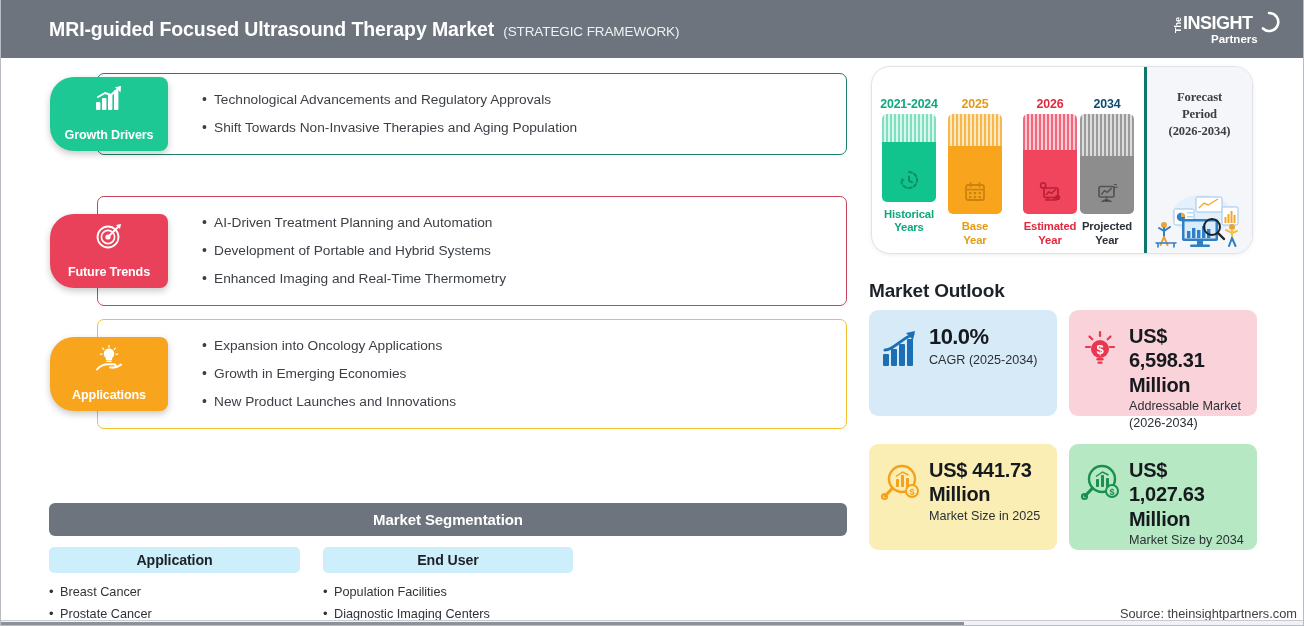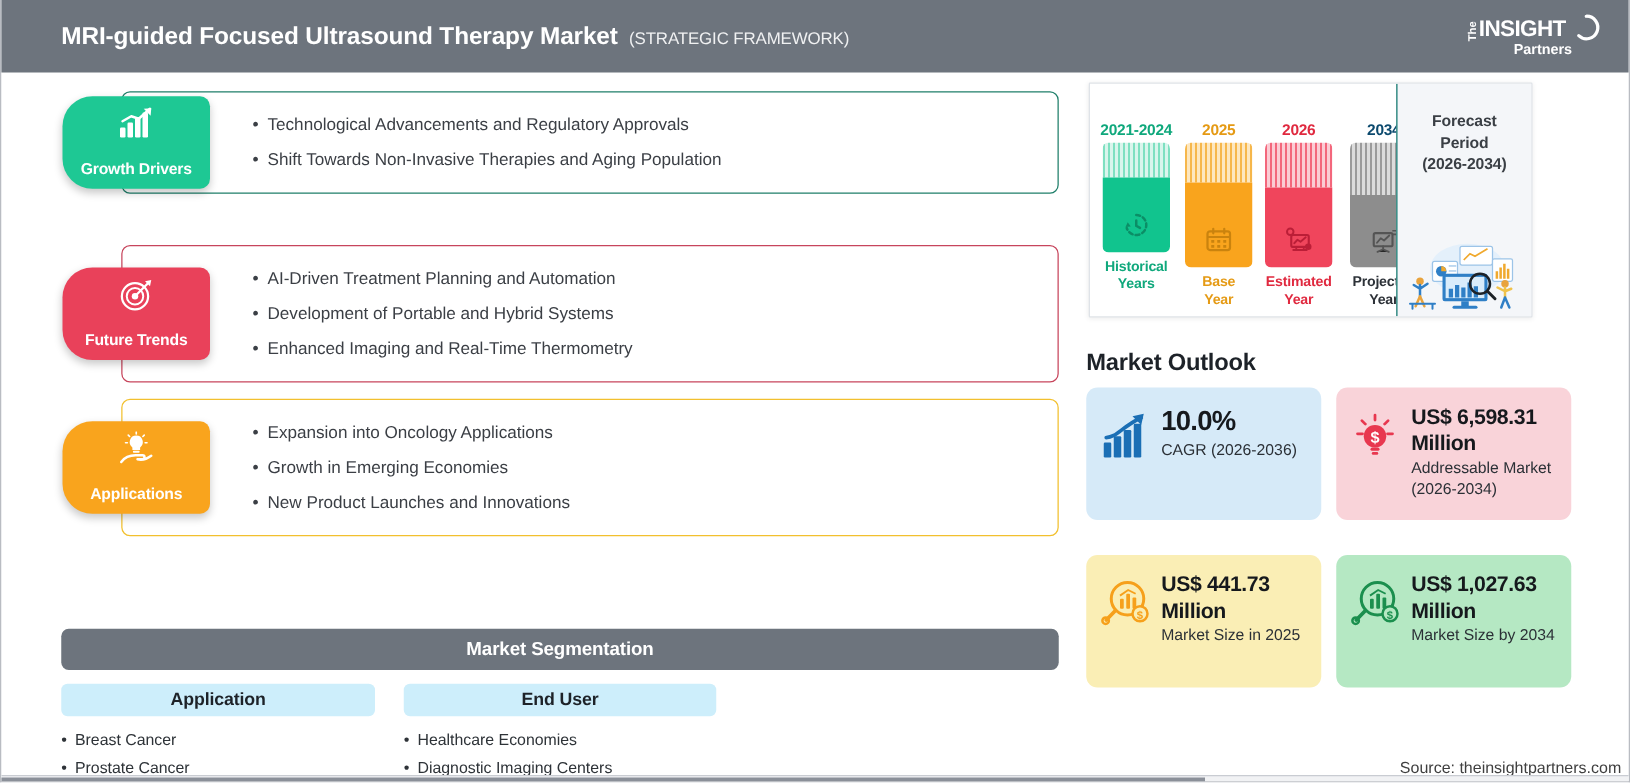--- a/index.html
+++ b/index.html
@@ -170,24 +170,24 @@
     position: absolute;
     left: 0; top: 3px;
     font-size: 13px;
     color: #2e3338;
   }
 
   
   #forecast-panel {
     position: absolute;
     left: 8px; top: 8px;
-    width: 355px; height: 188px;
+    width: 382px; height: 188px;
     background: #ffffff;
     border: 1px solid #dfe3e8;
-    border-radius: 1px;
+    border-radius: 19px;
     box-shadow: 0 1px 4px rgba(0,0,0,0.07);
     overflow: hidden;
   }
   #bars-area {
     position: absolute;
     left: 0; top: 0;
     width: 272px; height: 186px;
   }
   .barcol {
     position: absolute;
@@ -229,25 +229,26 @@
     font-weight: bold;
     text-align: center;
     line-height: 1.18;
     letter-spacing: -0.15px;
   }
   #forecast-side {
     position: absolute;
     right: 0; top: 0;
     width: 108px; height: 186px;
     background: #f4f6f9;
-    border-left: 1px solid #0f766e;
+    border-left: 3px solid #0f766e;
     display: flex;
     flex-direction: column;
     align-items: center;
     padding-top: 22px;
+    font-family: Liberation Serif, serif;
   }
   .fc-line {
     font-size: 12.6px;
     font-weight: bold;
     color: #3a3f45;
     line-height: 1.35;
     text-align: center;
     letter-spacing: -0.1px;
   }
   #fc-illus {
@@ -275,21 +276,21 @@
     padding: 14px 10px 10px 10px;
     gap: 8px;
   }
   .ocard.p0 { left: 6px;   top: 252px; background: #d6eaf8; }
   .ocard.p1 { left: 206px; top: 252px; background: #f9d3d9; }
   .ocard.p2 { left: 6px;   top: 386px; background: #faeeb5; }
   .ocard.p3 { left: 206px; top: 386px; background: #b5e8c3; }
   .ocard-icon { width: 42px; height: 42px; flex: 0 0 42px; margin-top: 4px; }
   .ocard-text { flex: 1; min-width: 0; }
   .ocard-value {
-    font-size: 17px;
+    font-size: 20px;
     font-weight: bold;
     color: #16191d;
     line-height: 1.22;
     letter-spacing: -0.3px;
   }
   .ocard-value.big { font-size: 22px; letter-spacing: -0.6px; }
   .ocard-label {
     font-size: 12.6px;
     color: #2b3036;
     line-height: 1.3;
@@ -416,21 +417,21 @@
         <div class="seg-list">
           <div class="seg-item">Breast Cancer</div>
           <div class="seg-item">Prostate Cancer</div>
           <div class="seg-item">Liver Cancer</div>
         </div>
       </div>
 
       <div class="seg-col c1">
         <div class="seg-title">End User</div>
         <div class="seg-list">
-          <div class="seg-item">Healthcare Economies</div>
+          <div class="seg-item">Population Facilities</div>
           <div class="seg-item">Diagnostic Imaging Centers</div>
           <div class="seg-item">Research Centers</div>
         </div>
       </div>
     </div>
 
     <div id="right-col">
 
       <div id="forecast-panel">
         <div id="bars-area">
@@ -470,21 +471,21 @@
                         <rect x="11.8" y="16" width="2.4" height="2.2"></rect>
                         <rect x="16.6" y="16" width="2.4" height="2.2"></rect>
                     </g>
                   </svg>
                 </span>
               </div>
             </div>
             <span class="bar-caption" style="color:#e59a14;"><span>Base</span><br><span>Year</span></span>
           </div>
 
-          <div class="barcol" style="left:140px; height:150px;">
+          <div class="barcol" style="left:151px; height:150px;">
             <span class="bar-year" style="color:#e0293f;">2026</span>
             <div class="bar" style="height:122px;">
               <div class="bar-stripe" style="height:36px;background:repeating-linear-gradient(90deg,#f3677c 0 2px,#fbccd4 2px 4px);"></div>
               <div class="bar-solid" style="background:#f0455c;">
                 <span class="bar-icon">
                   <svg viewBox="0 0 26 24" width="26" height="24" aria-hidden="true">
                     <rect x="7" y="8" width="14" height="9.5" rx="1.4" fill="none" stroke="#a8102a" stroke-width="1.7"></rect>
                     <path d="M9.4 14.6 L12 11.8 L14.4 13.4 L18.6 9.8" fill="none" stroke="#a8102a" stroke-width="1.5" stroke-linecap="round" stroke-linejoin="round"></path>
                     <path d="M11 17.5 L11 20 M17 17.5 L17 20 M8.6 20 L19.4 20" stroke="#a8102a" stroke-width="1.5" stroke-linecap="round"></path>
                     <circle cx="6.2" cy="5.4" r="2.6" fill="none" stroke="#a8102a" stroke-width="1.6"></circle>
@@ -574,21 +575,21 @@
             <rect x="4" y="26" width="6" height="12" rx="1" fill="#1b6fb5"></rect>
             <rect x="12" y="21" width="6" height="17" rx="1" fill="#1b6fb5"></rect>
             <rect x="20" y="16" width="6" height="22" rx="1" fill="#1b6fb5"></rect>
             <rect x="28" y="11" width="6" height="27" rx="1" fill="#1b6fb5"></rect>
             <path d="M6 22 C14 22 18 14 34 6" fill="none" stroke="#1b6fb5" stroke-width="3" stroke-linecap="round"></path>
             <path d="M27 5 L36 3 L34 12 Z" fill="#1b6fb5"></path>
           </svg>
         </span>
         <span class="ocard-text">
           <span class="ocard-value big">10.0%</span>
-          <span class="ocard-label" style="display:block;">CAGR (2026-2036)</span>
+          <span class="ocard-label" style="display:block;">CAGR (2025-2034)</span>
         </span>
       </div>
 
       <div class="ocard p1">
         <span class="ocard-icon">
           <svg viewBox="0 0 42 42" width="42" height="42" aria-hidden="true">
             <g stroke="#e8374f" stroke-width="2.2" stroke-linecap="round">
               <path d="M21 4 L21 8"></path>
                 <path d="M10.5 8.5 L13.3 11.3"></path>
                 <path d="M31.5 8.5 L28.7 11.3"></path>

